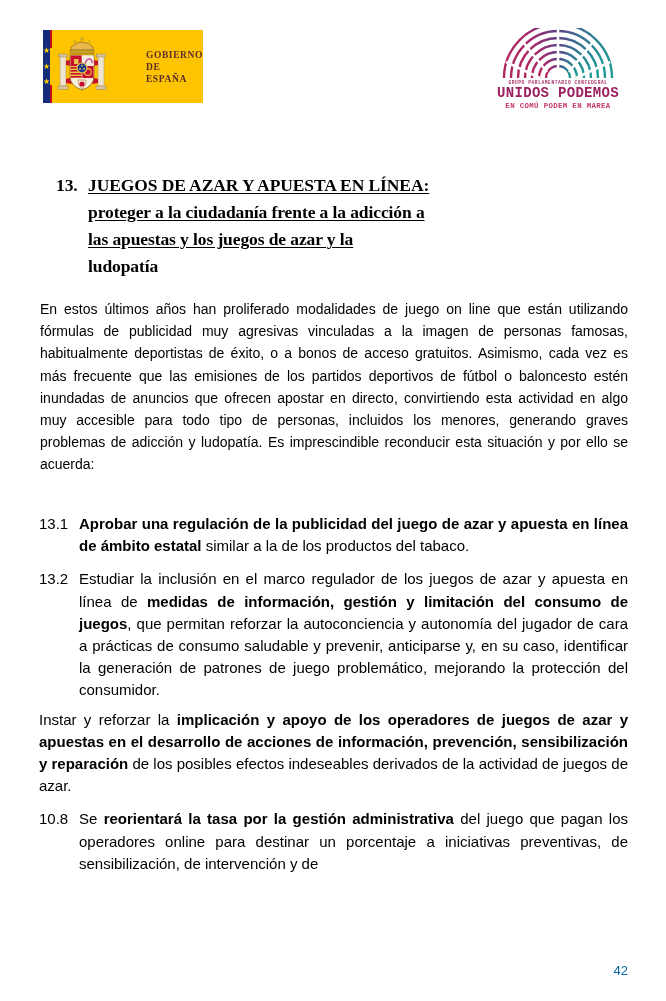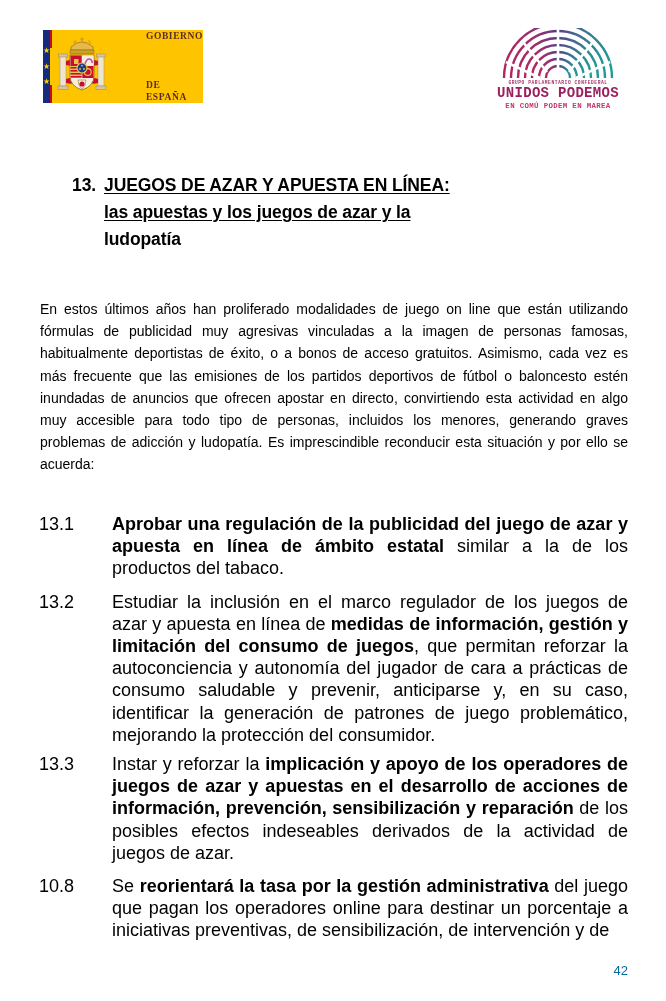--- a/index.html
+++ b/index.html
@@ -62,21 +62,21 @@
     position: relative;
     width: 66px;
     display: flex;
     align-items: center;
     justify-content: center;
   }
   .gob-text {
     flex: 1;
     display: flex;
     flex-direction: column;
-    justify-content: space-between;
+    justify-content: center;
     padding-left: 2px;
     margin-left: 32px;
   }
   .gob-text span {
     display: block;
     font-family: "Liberation Serif", serif;
     font-size: 9.5px;
     letter-spacing: 0.6px;
     color: #5a2d2d;
     line-height: 12px;
@@ -134,23 +134,24 @@
   
   .doc {
     position: absolute;
     left: 0;
     top: 0;
     width: 666px;
   }
 
   .title-block {
     position: absolute;
-    left: 72px;
+    left: 56px;
     top: 172px;
     width: 566px;
+    font-family: Liberation Serif, serif;
   }
   .title-line {
     font-size: 17.5px;
     font-weight: bold;
     line-height: 27px;
     letter-spacing: -0.1px;
   }
   .title-line .ul { text-decoration: underline; text-underline-offset: 2px; }
   .title-num {
     display: inline-block;
@@ -169,24 +170,23 @@
   }
 
   .items {
     position: absolute;
     left: 39px;
     top: 513px;
     width: 589px;
   }
   .item {
     display: flex;
-    font-size: 18px;
+    font-size: 15px;
     line-height: 22.2px;
     margin-bottom: 11px;
-    gap: 33px;
   }
   .item.tight { margin-bottom: 7px; }
   .item-num {
     flex: 0 0 40px;
     white-space: nowrap;
   }
   .item-body {
     flex: 1;
     text-align: justify;
   }
@@ -313,40 +313,42 @@
 
 </div>
 
 <div class="doc">
 
   <div class="title-block">
     <div class="title-line">
       <span class="title-num">13.</span><span class="ul">JUEGOS DE AZAR Y APUESTA EN LÍNEA:</span>
     </div>
     <div class="title-line title-rest">
+      <span class="ul">proteger a la ciudadanía frente a la adicción a</span>
+    </div>
+    <div class="title-line title-rest">
       <span class="ul">las apuestas y los juegos de azar y la</span>
     </div>
     <div class="title-line title-rest">
       <span>ludopatía</span>
     </div>
   </div>
 
   <div class="body-text">En estos últimos años han proliferado modalidades de juego on line que están utilizando fórmulas de publicidad muy agresivas vinculadas a la imagen de personas famosas, habitualmente deportistas de éxito, o a bonos de acceso gratuitos. Asimismo, cada vez es más frecuente que las emisiones de los partidos deportivos de fútbol o baloncesto estén inundadas de anuncios que ofrecen apostar en directo, convirtiendo esta actividad en algo muy accesible para todo tipo de personas, incluidos los menores, generando graves problemas de adicción y ludopatía.  Es imprescindible reconducir esta situación y por ello se acuerda:</div>
 
   <div class="items">
     <div class="item">
       <div class="item-num">13.1</div>
       <div class="item-body"><b>Aprobar una regulación de la publicidad del juego de azar y apuesta en línea de ámbito estatal</b><span> similar a la de los productos del tabaco.</span></div>
     </div>
     <div class="item tight">
       <div class="item-num">13.2</div>
       <div class="item-body"><span>Estudiar la inclusión en el marco regulador de los juegos de azar y apuesta en línea de </span><b>medidas de información, gestión y limitación del consumo de juegos</b><span>, que permitan reforzar la autoconciencia y autonomía del jugador de cara a prácticas de consumo saludable y prevenir, anticiparse y, en su caso, identificar la generación de patrones de juego problemático, mejorando la protección del consumidor.</span></div>
     </div>
     <div class="item">
-      <div class="item-num">13.3</div>
       <div class="item-body"><span>Instar y reforzar la </span><b>implicación y apoyo de los operadores de juegos de azar y apuestas en el desarrollo de acciones de información, prevención, sensibilización y reparación</b><span> de los posibles efectos indeseables derivados de la actividad de juegos de azar.</span></div>
     </div>
     <div class="item">
       <div class="item-num">10.8</div>
       <div class="item-body"><span>Se </span><b>reorientará la tasa por la gestión administrativa</b><span> del juego que pagan los operadores online para destinar un porcentaje a iniciativas preventivas, de sensibilización, de intervención y de</span></div>
     </div>
   </div>
 
   <div class="page-num">42</div>
 

